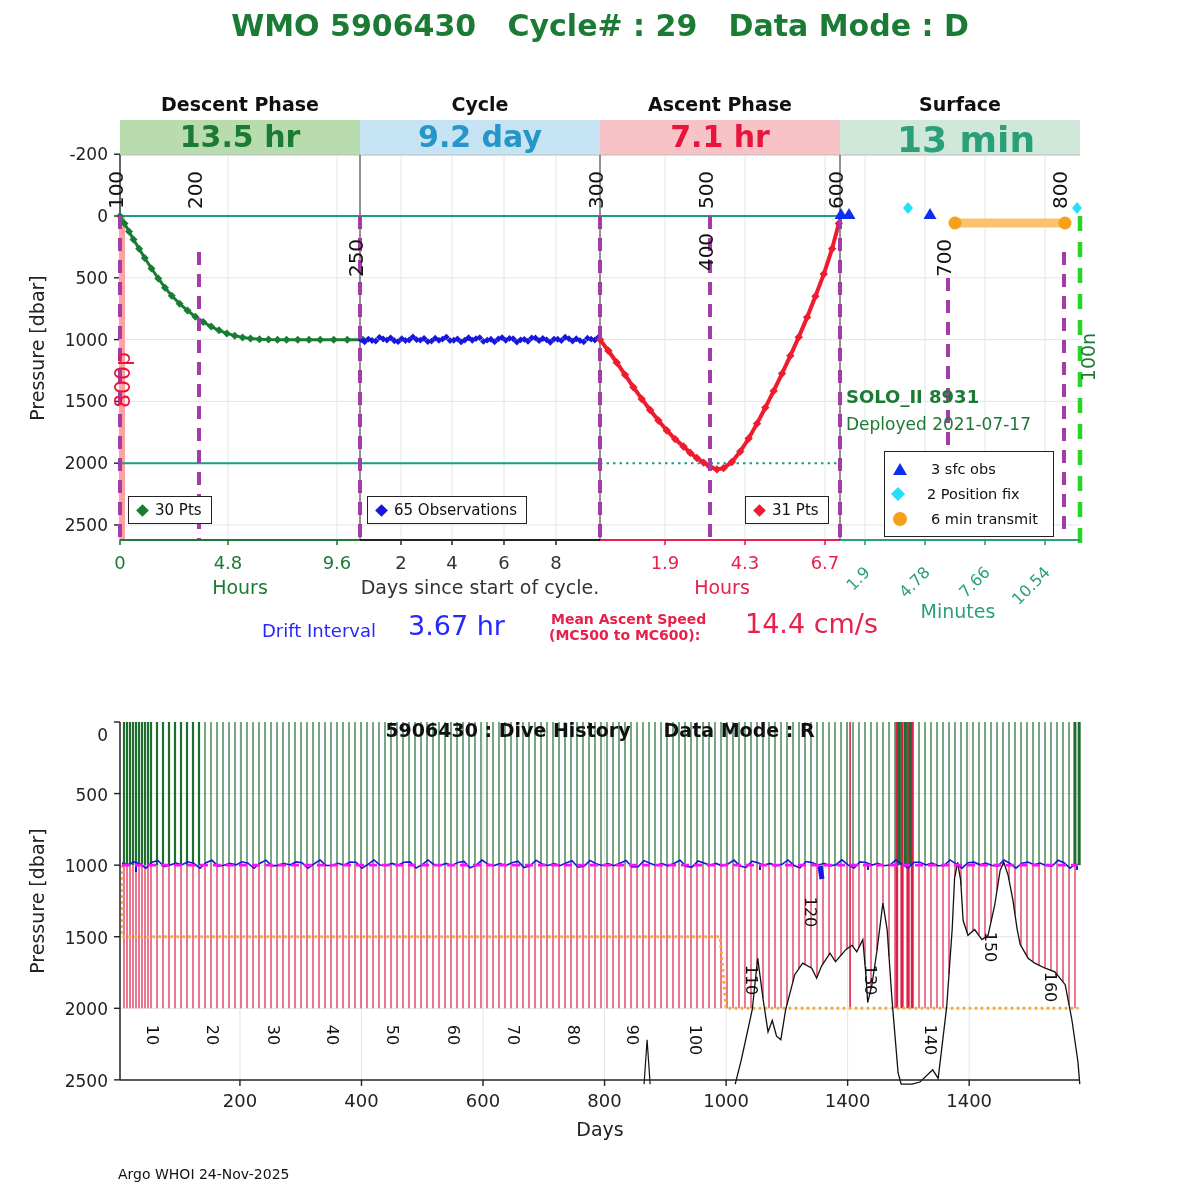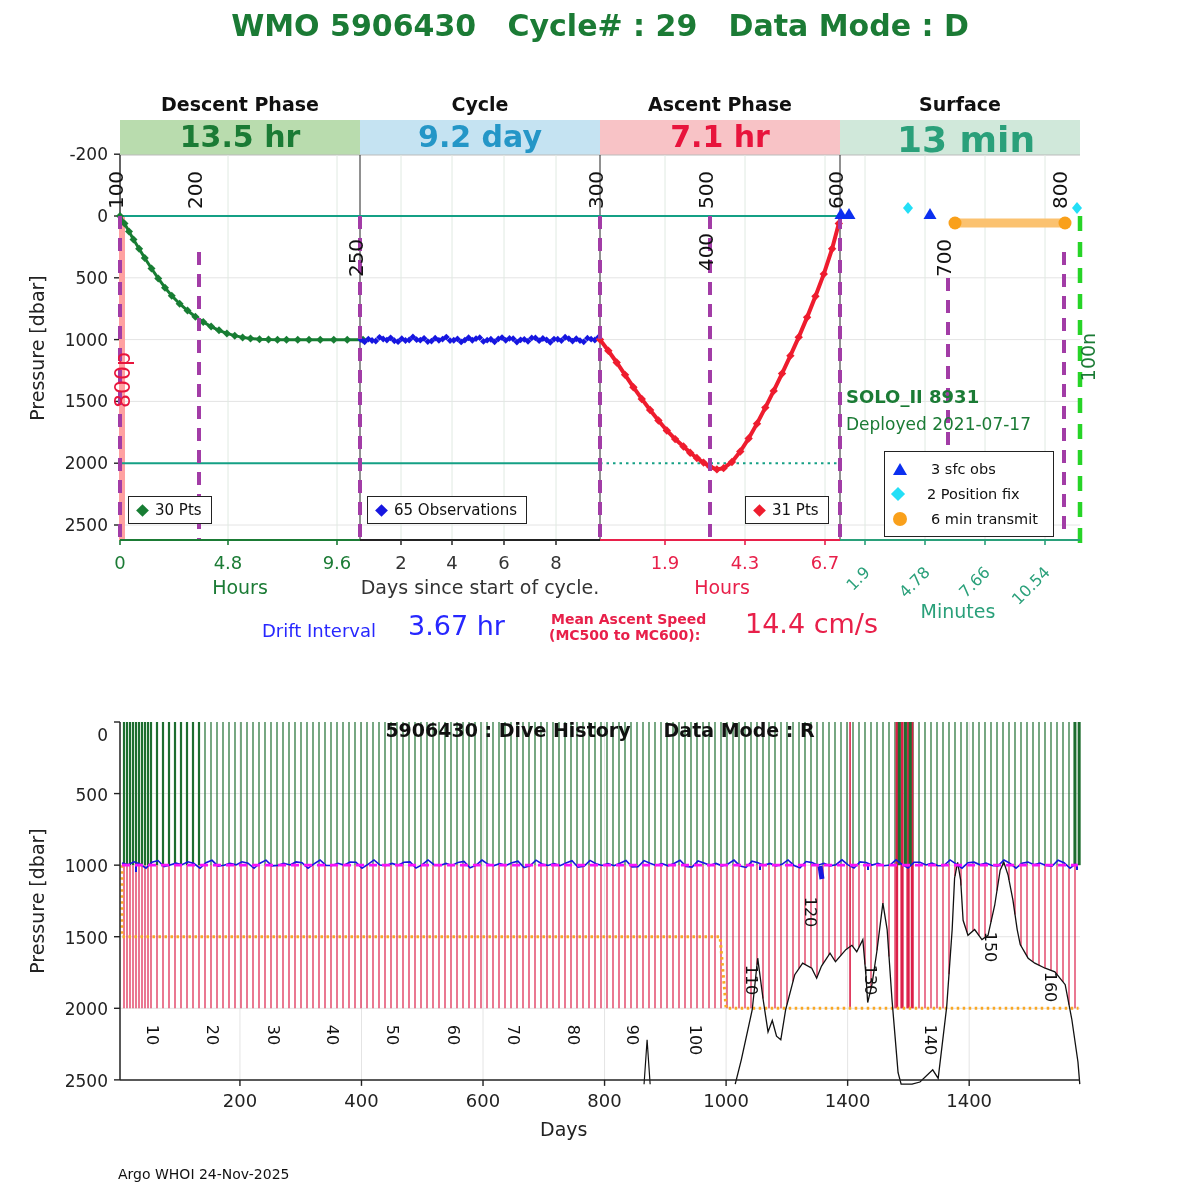--- a/index.html
+++ b/index.html
@@ -654,21 +654,21 @@
       <div class="txt" style="left: 52px; top: 927.725px; width: 56px; text-align: right; font-size: 17px; color: rgb(34, 34, 34);">1500</div>
       <div class="txt" style="left: 52px; top: 999.3px; width: 56px; text-align: right; font-size: 17px; color: rgb(34, 34, 34);">2000</div>
       <div class="txt" style="left: 52px; top: 1070.88px; width: 56px; text-align: right; font-size: 17px; color: rgb(34, 34, 34);">2500</div>
       <div class="txt" style="left: 204.94px; top: 1089.88px; width: 70px; text-align: center; font-size: 18px; color: rgb(34, 34, 34);">200</div>
       <div class="txt" style="left: 326.48px; top: 1089.88px; width: 70px; text-align: center; font-size: 18px; color: rgb(34, 34, 34);">400</div>
       <div class="txt" style="left: 448.02px; top: 1089.88px; width: 70px; text-align: center; font-size: 18px; color: rgb(34, 34, 34);">600</div>
       <div class="txt" style="left: 569.56px; top: 1089.88px; width: 70px; text-align: center; font-size: 18px; color: rgb(34, 34, 34);">800</div>
       <div class="txt" style="left: 691.1px; top: 1089.88px; width: 70px; text-align: center; font-size: 18px; color: rgb(34, 34, 34);">1000</div>
       <div class="txt" style="left: 812.64px; top: 1089.88px; width: 70px; text-align: center; font-size: 18px; color: rgb(34, 34, 34);">1400</div>
       <div class="txt" style="left: 934.18px; top: 1089.88px; width: 70px; text-align: center; font-size: 18px; color: rgb(34, 34, 34);">1400</div>
-      <div class="txt" style="left: 540px; top: 1117.88px; width: 120px; font-size: 19px; color: rgb(34, 34, 34);">Days</div>
+      <div class="txt" style="left: 540px; top: 1117.88px; width: 120px; text-align: center; font-size: 19px; color: rgb(34, 34, 34);">Days</div>
       <div class="txt" style="font-size: 16px; color: rgb(17, 17, 17); position: absolute; width: 80px; height: 20px; left: 113px; top: 1025px; display: flex; align-items: center; justify-content: center; transform: rotate(90deg);">10</div>
       <div class="txt" style="font-size: 16px; color: rgb(17, 17, 17); position: absolute; width: 80px; height: 20px; left: 173px; top: 1025px; display: flex; align-items: center; justify-content: center; transform: rotate(90deg);">20</div>
       <div class="txt" style="font-size: 16px; color: rgb(17, 17, 17); position: absolute; width: 80px; height: 20px; left: 234px; top: 1025px; display: flex; align-items: center; justify-content: center; transform: rotate(90deg);">30</div>
       <div class="txt" style="font-size: 16px; color: rgb(17, 17, 17); position: absolute; width: 80px; height: 20px; left: 293px; top: 1025px; display: flex; align-items: center; justify-content: center; transform: rotate(90deg);">40</div>
       <div class="txt" style="font-size: 16px; color: rgb(17, 17, 17); position: absolute; width: 80px; height: 20px; left: 353px; top: 1025px; display: flex; align-items: center; justify-content: center; transform: rotate(90deg);">50</div>
       <div class="txt" style="font-size: 16px; color: rgb(17, 17, 17); position: absolute; width: 80px; height: 20px; left: 414px; top: 1025px; display: flex; align-items: center; justify-content: center; transform: rotate(90deg);">60</div>
       <div class="txt" style="font-size: 16px; color: rgb(17, 17, 17); position: absolute; width: 80px; height: 20px; left: 474px; top: 1025px; display: flex; align-items: center; justify-content: center; transform: rotate(90deg);">70</div>
       <div class="txt" style="font-size: 16px; color: rgb(17, 17, 17); position: absolute; width: 80px; height: 20px; left: 534px; top: 1025px; display: flex; align-items: center; justify-content: center; transform: rotate(90deg);">80</div>
       <div class="txt" style="font-size: 16px; color: rgb(17, 17, 17); position: absolute; width: 80px; height: 20px; left: 593px; top: 1025px; display: flex; align-items: center; justify-content: center; transform: rotate(90deg);">90</div>
       <div class="txt" style="font-size: 16px; color: rgb(17, 17, 17); position: absolute; width: 80px; height: 20px; left: 656px; top: 1030px; display: flex; align-items: center; justify-content: center; transform: rotate(90deg);">100</div>

